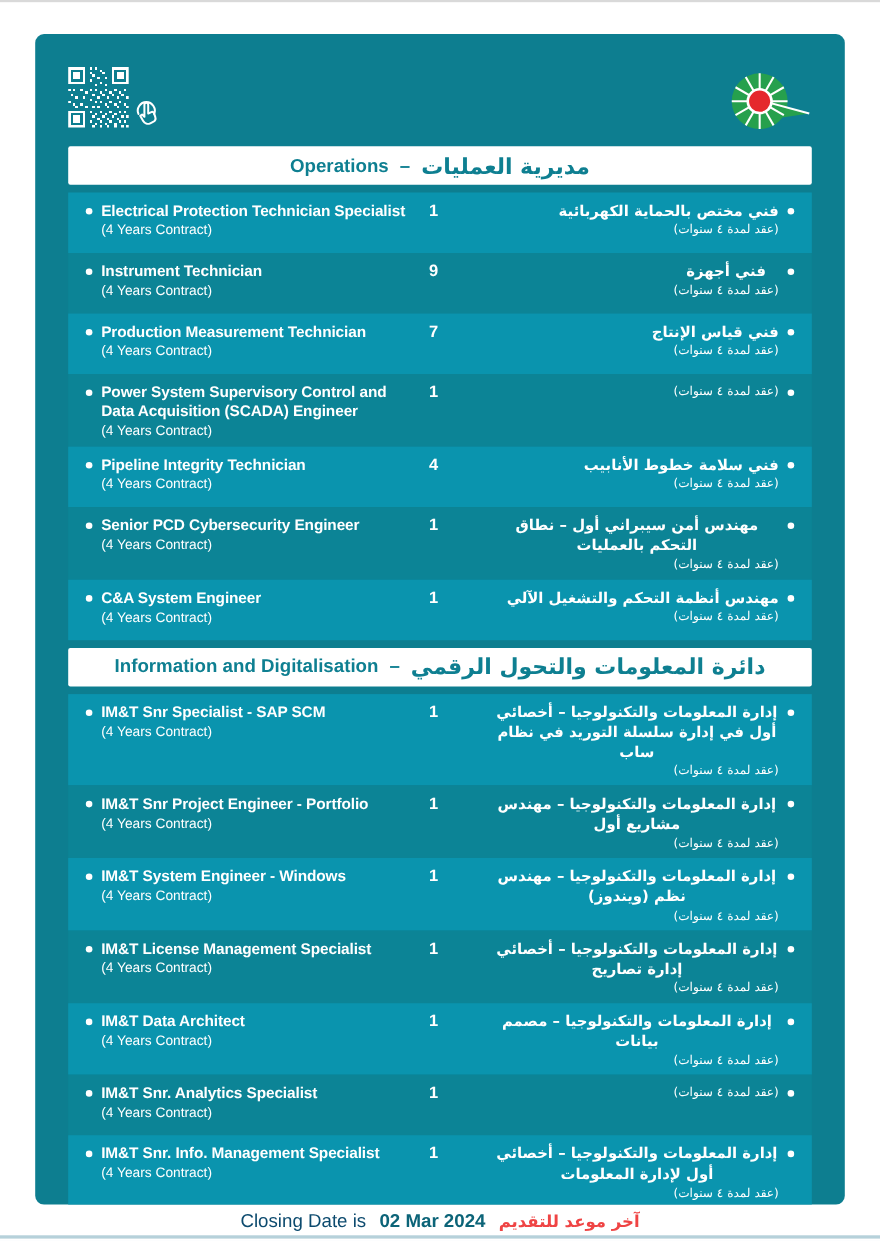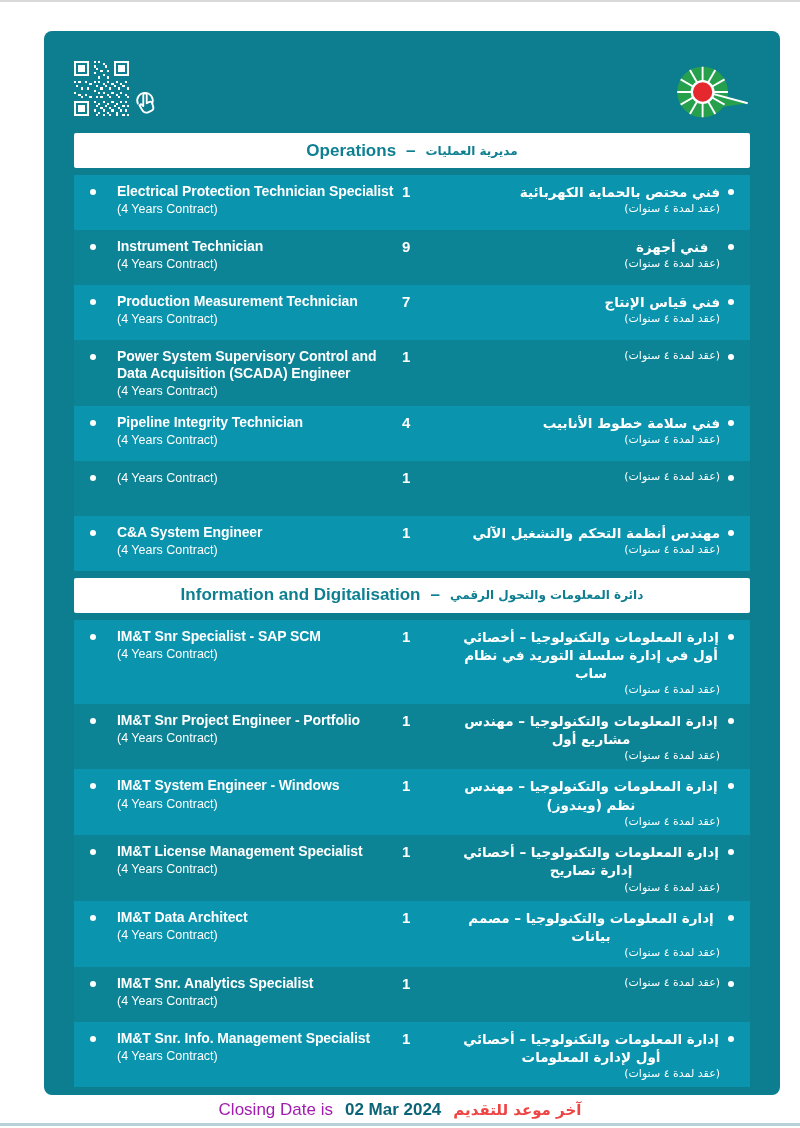--- a/index.html
+++ b/index.html
@@ -5,59 +5,59 @@
   * { margin:0; padding:0; box-sizing:border-box; }
   html,body { background:#ffffff; }
   .page {
     position:relative; width:800px; height:1128px; background:#ffffff;
     font-family:"Liberation Sans","DejaVu Sans",sans-serif; overflow:hidden;
   }
   .top-line { position:absolute; top:0; left:0; width:100%; height:2px; background:#d9d9d9; }
   .bottom-line { position:absolute; top:1123px; left:0; width:100%; height:3px; background:#b6d1da; }
 
   .panel {
-    position:absolute; left:44px; top:31px; width:736px; height:1064px;
+    position:absolute; left:32px; top:31px; width:736px; height:1064px;
     background:#0d7e90; border-radius:8px; overflow:hidden;
   }
   .panel-head {
     display:flex; justify-content:space-between; align-items:flex-start;
     padding:30px 30px 0 30px; height:102px;
   }
   .qr-wrap { position:relative; width:90px; height:60px; }
   .tap { position:absolute; left:56px; top:26px; }
 
   .sec { margin:0 30px; }
   .sec-header {
     background:#ffffff; border-radius:2px; height:35px; margin-bottom:7px;
     display:flex; align-items:center; justify-content:center; gap:10px;
     color:#0e7f91; font-weight:bold; font-size:17px;
   }
-  .sec-header .h-ar { font-family:"DejaVu Sans",sans-serif; font-size:12px; }
+  .sec-header .h-ar { font-family:"DejaVu Sans",sans-serif; font-size:20px; }
 
   .row { display:flex; min-height:55px; padding:8px 0 6px 0; }
   .row.light { background:#0a94ae; }
   .row.dark  { background:#0c8496; }
 
-  .col-en { flex:0 0 328px; display:flex; gap:21px; padding-left:16px; padding-right:8px; }
+  .col-en { flex:0 0 328px; display:flex; gap:8px; padding-left:16px; padding-right:8px; }
   .col-count { flex:0 0 52px; color:#ffffff; font-weight:bold; font-size:15px; line-height:1.2; }
   .col-ar { flex:1; display:flex; direction:rtl; gap:8px; padding-right:16px; padding-left:8px; text-align:right; }
 
   .bullet { width:6px; height:6px; border-radius:50%; background:#ffffff; flex:none; margin-top:6px; }
   .t-en { color:#ffffff; font-weight:bold; font-size:14px; line-height:1.22; letter-spacing:-0.1px; }
   .c-en { color:#ffffff; font-size:12.5px; line-height:1.25; margin-top:2px; }
   .t-ar { color:#ffffff; font-weight:bold; font-size:13.5px; line-height:1.35; font-family:"DejaVu Sans",sans-serif;text-align:center; }
   .c-ar { color:#ffffff; font-size:11px; line-height:1.3; margin-top:1px; font-family:"DejaVu Sans",sans-serif; }
 
   .gap { height:7px; }
 
   .footer {
     position:absolute; top:1096px; left:0; width:100%; height:27px;
     display:flex; align-items:center; justify-content:center; gap:12px;
   }
-  .f-en { color:#a21caf; font-size:17px; font-weight:500; }
+  .f-en { color:#0c4a6e; font-size:17px; font-weight:500; }
   .f-date { color:#0c6478; font-size:17px; font-weight:bold; }
   .f-ar { color:#ef4444; font-size:15px; font-weight:bold; font-family:"DejaVu Sans",sans-serif; }
 </style>
 </head>
 <body>
 
 <div class="page">
   <div class="top-line"></div>
 
   <div class="panel">
@@ -191,27 +191,29 @@
             <div>
               <div class="t-ar">فني سلامة خطوط الأنابيب</div>
               <div class="c-ar">(عقد لمدة ٤ سنوات)</div>
             </div>
           </div>
       </div>
       <div class="row dark">
         <div class="col-en">
             <span class="bullet"></span>
             <div>
-              <div class="c-en">(4 Years Contract)</div>
-            </div>
-          </div>
-        <div class="col-count">1</div>
-        <div class="col-ar">
-            <span class="bullet"></span>
-            <div>
+              <div class="t-en">Senior PCD Cybersecurity Engineer</div>
+              <div class="c-en">(4 Years Contract)</div>
+            </div>
+          </div>
+        <div class="col-count">1</div>
+        <div class="col-ar">
+            <span class="bullet"></span>
+            <div>
+              <div class="t-ar">مهندس أمن سيبراني أول – نطاق التحكم بالعمليات</div>
               <div class="c-ar">(عقد لمدة ٤ سنوات)</div>
             </div>
           </div>
       </div>
       <div class="row light">
         <div class="col-en">
             <span class="bullet"></span>
             <div>
               <div class="t-en">C&amp;A System Engineer</div>
               <div class="c-en">(4 Years Contract)</div>

